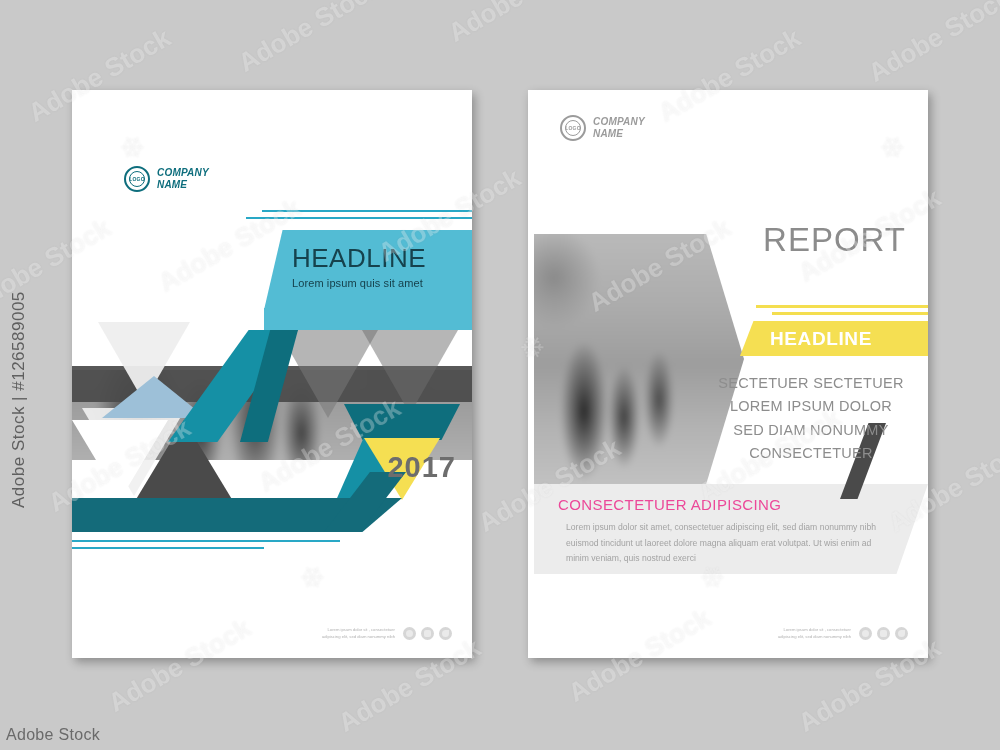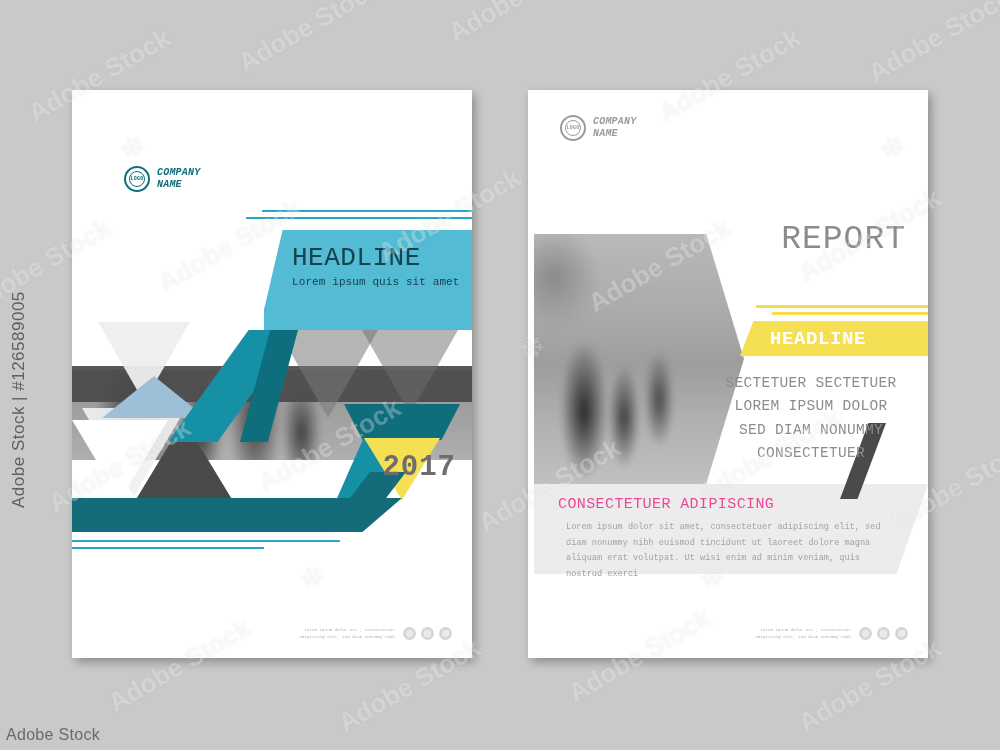--- a/index.html
+++ b/index.html
@@ -50,21 +50,20 @@
     color: rgba(255,255,255,.45);
     font-weight: 400;
   }
 
   
   .sheet {
     position: absolute;
     background: #ffffff;
     box-shadow: 3px 4px 9px rgba(0,0,0,.30);
     overflow: hidden;
-    font-family: Liberation Mono, monospace;
   }
   #page-left  { left: 72px;  top: 90px; width: 400px; height: 568px; }
   #page-right { left: 528px; top: 90px; width: 400px; height: 568px; }
 
   
   .logo-lockup { position: absolute; display: flex; align-items: center; gap: 7px; z-index: 30; }
   .logo-mark {
     width: 26px; height: 26px; border-radius: 50%;
     border: 2px solid currentColor;
     display: flex; align-items: center; justify-content: center;

